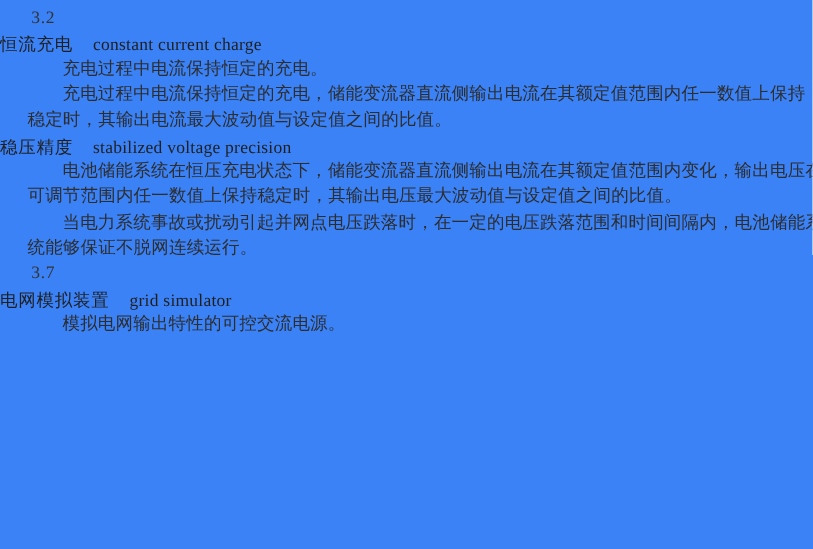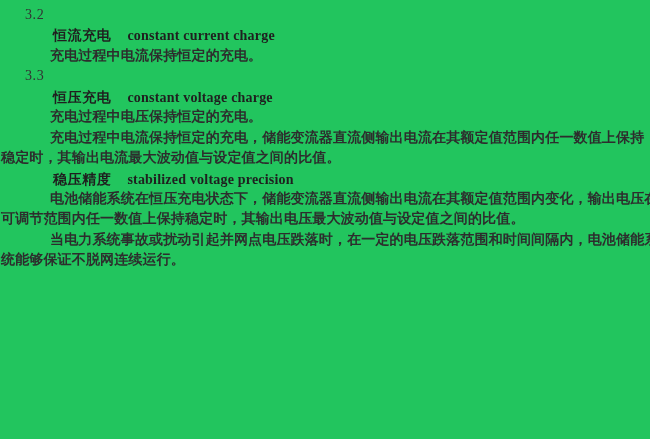--- a/index.html
+++ b/index.html
@@ -6,91 +6,89 @@
     margin: 0;
     padding: 0;
     background: #ffffff;
   }
   .page {
     position: relative;
     width: 650px;
     height: 439px;
     box-sizing: border-box;
     padding-top: 5px;
-    background: #22c55e;
+    background: #3b82f6;
     color: #2a2a2a;
     font-family: "Liberation Serif", serif;
     font-size: 14px;
     overflow: hidden;
   }
   .line {
     height: 20.45px;
     line-height: 20.45px;
     white-space: nowrap;
   }
   .num {
     padding-left: 25px;
     letter-spacing: 0.6px;
     color: #333333;
   }
   .term {
-    padding-left: 53px;
-    font-weight: bold;
+    font-weight: normal;
     color: #1f1f1f;
   }
   .term .zh {
     letter-spacing: 0.6px;
     font-family: "Liberation Sans", "Liberation Serif", sans-serif;
   }
   .term .en {
     margin-left: 16px;
     font-family: "Liberation Serif", serif;
     letter-spacing: 0.2px;
   }
   .def {
     letter-spacing: 0.15px;
     color: #2d2d2d;
-    font-weight: bold;
   }
   .def.first { padding-left: 50px; }
-  .def.cont  { padding-left: 1px;  }
+  .def.cont  { padding-left: 22px;  }
 </style>
 </head>
 <body>
 
 <div class="page">
 
   <section>
     <div class="line num">3.2</div>
     <div class="line term">
       <span class="zh">恒流充电</span><span class="en">constant current charge</span>
     </div>
     <div class="line def first">充电过程中电流保持恒定的充电。</div>
   </section>
 
-  <section>
-    <div class="line num">3.3</div>
-    <div class="line term">
-      <span class="zh">恒压充电</span><span class="en">constant voltage charge</span>
-    </div>
-    <div class="line def first">充电过程中电压保持恒定的充电。</div>
-  </section>
 
   <section>
     <div class="line def first">充电过程中电流保持恒定的充电，储能变流器直流侧输出电流在其额定值范围内任一数值上保持</div>
     <div class="line def cont">稳定时，其输出电流最大波动值与设定值之间的比值。</div>
   </section>
 
   <section>
     <div class="line term">
       <span class="zh">稳压精度</span><span class="en">stabilized voltage precision</span>
     </div>
     <div class="line def first">电池储能系统在恒压充电状态下，储能变流器直流侧输出电流在其额定值范围内变化，输出电压在</div>
     <div class="line def cont">可调节范围内任一数值上保持稳定时，其输出电压最大波动值与设定值之间的比值。</div>
   </section>
 
   <section>
     <div class="line def first">当电力系统事故或扰动引起并网点电压跌落时，在一定的电压跌落范围和时间间隔内，电池储能系</div>
     <div class="line def cont">统能够保证不脱网连续运行。</div>
   </section>
 
+  <section>
+    <div class="line num">3.7</div>
+    <div class="line term">
+      <span class="zh">电网模拟装置</span><span class="en">grid simulator</span>
+    </div>
+    <div class="line def first">模拟电网输出特性的可控交流电源。</div>
+  </section>
 
 </div>
 
 </body></html>

